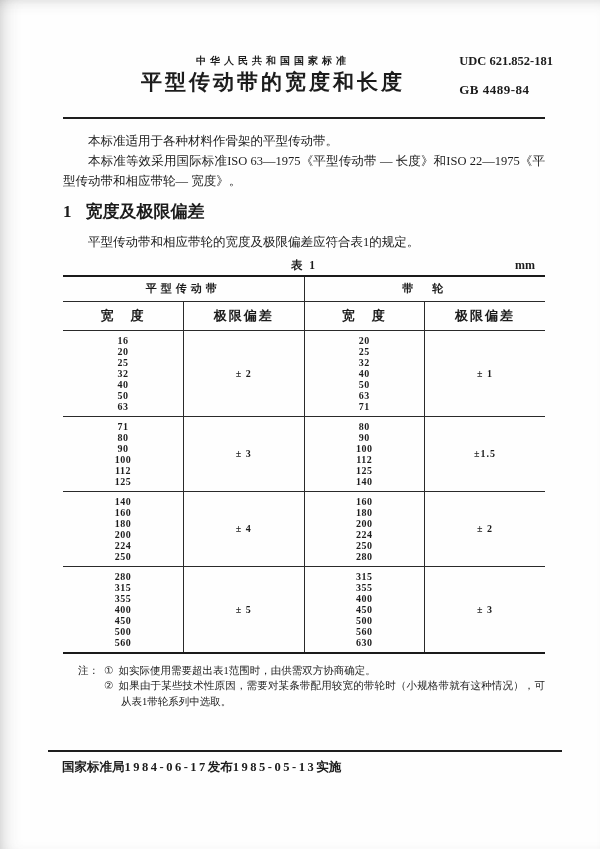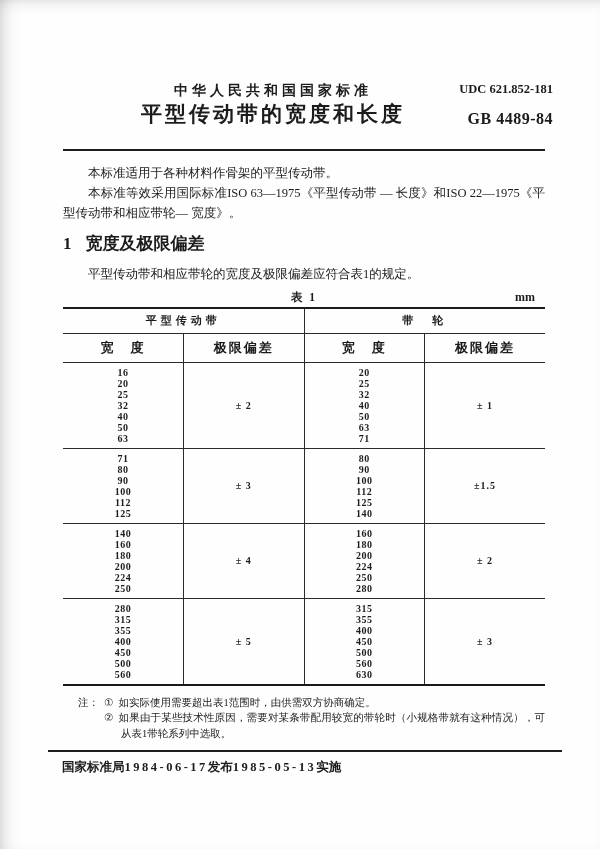--- a/index.html
+++ b/index.html
@@ -14,26 +14,26 @@
   .page {
     position:absolute; inset:0;
     background:#fefefe;
     box-shadow: inset 14px 0 22px -18px rgba(60,60,60,.45),
                 inset 0 12px 18px -16px rgba(60,60,60,.30);
     padding:54px 55px 0 63px;
   }
   
   .hdr { position:relative; }
   .hdr-left { width:420px; text-align:center; }
-  .std-label { font-size:14px; font-weight:bold; letter-spacing:4px;margin-top:28px; }
+  .std-label { font-size:10px; font-weight:bold; letter-spacing:4px; }
   .title-zh { font-size:21px; font-weight:bold; letter-spacing:3px; }
   .title-en { font-size:12.5px; font-weight:bold; letter-spacing:.5px; word-spacing:4px; margin-top:15px; }
   .hdr-right { position:absolute; top:0; right:-8px; text-align:left; }
   .udc { font-size:12.5px; font-weight:bold; }
-  .gb  { font-size:16px;  font-weight:bold; margin-top:13px; letter-spacing:.5px;text-align:right; }
+  .gb  { font-size:13px;  font-weight:bold; margin-top:13px; letter-spacing:.5px; }
   .head-rule { height:2px; background:#1e1e1e; margin-top:21px; }
   
   .para { font-size:12.5px; line-height:20px; text-align:justify; }
   .p1 { margin-top:12px; text-indent:2em; }
   .p2 { text-indent:2em; }
   .sec-head { font-size:17px; font-weight:bold; margin-top:9px; }
   .sec-head .sec-num { margin-right:14px; }
   .sec-body { font-size:12.5px; margin-top:9px; text-indent:2em; }
   
   .tbl-caption-row { display:flex; align-items:flex-end; margin-top:6px; margin-bottom:2px; position:relative; }

